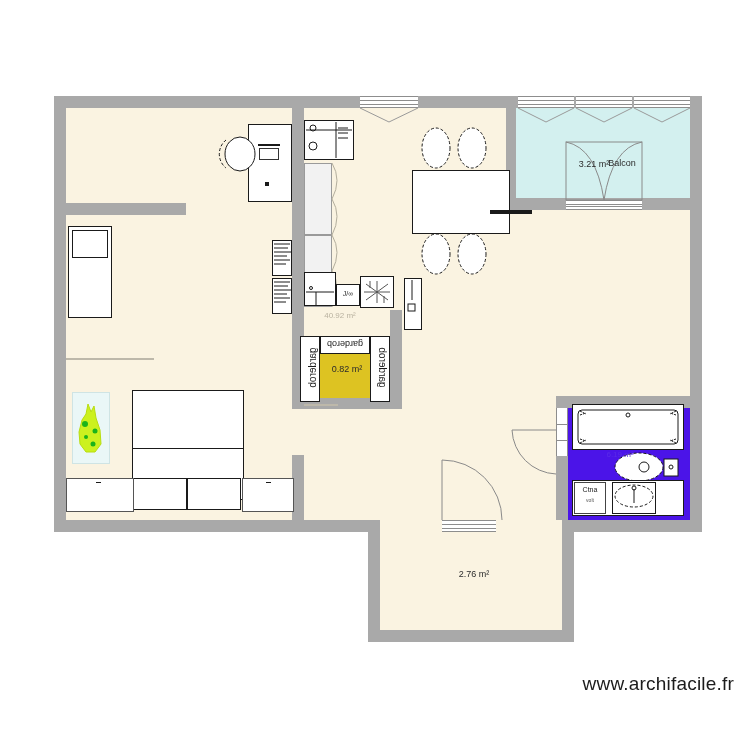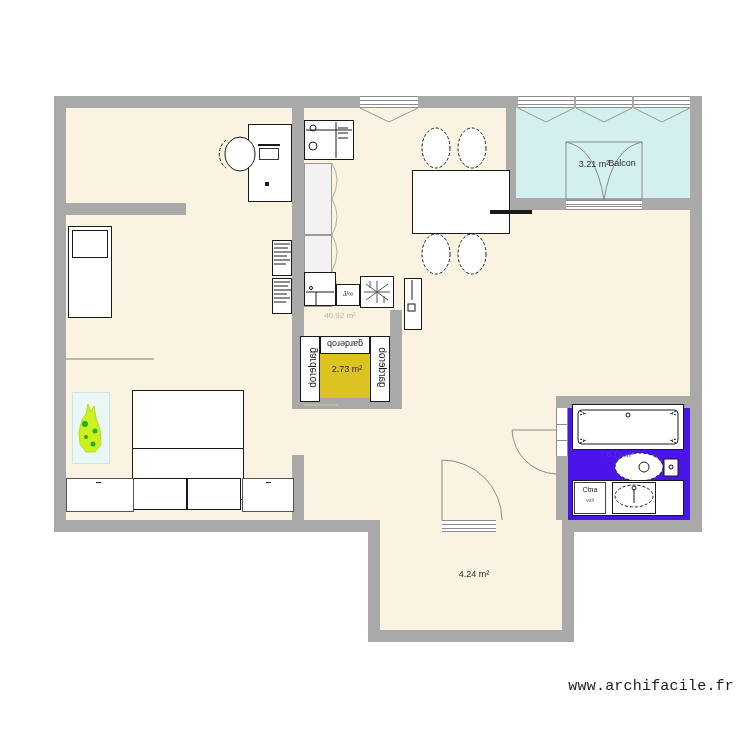--- a/index.html
+++ b/index.html
@@ -110,22 +110,22 @@
     color: #1a1a1a;
     white-space: nowrap;
     transform-origin: center center;
   }
 
   
   #watermark {
     position: absolute;
     right: 16px;
     bottom: 55px;
-    font-family: Liberation Mono, monospace;
-    font-size: 15px;
+    font-family: Liberation Sans, sans-serif;
+    font-size: 19px;
     color: #1c1c1c;
     letter-spacing: 0.2px;
   }
 
   svg.ov {
     position: absolute;
     left: 0; top: 0;
     width: 750px;
     height: 750px;
     pointer-events: none;
@@ -361,21 +361,21 @@
     </g>
   </svg>
 
   <div class="line-light" style="left:304px; top:404px; width:34px; height:2px;"></div>
 
   <div class="room-label lbl-balcon" style="left:582px; top:148px; width:80px;margin-top:10px;">Balcon</div>
   <div class="room-label lbl-balcon" style="left:554px; top:159px; width:80px;">3.21 m²</div>
 
   <div class="room-label lbl-faint" style="left:300px; top:311px; width:80px;">40.92 m²</div>
 
-  <div class="room-label lbl-area" style="left:315px; top:364px; width:64px;">2.73 m²</div>
+  <div class="room-label lbl-area" style="left:315px; top:364px; width:64px;">0.82 m²</div>
 
   <div class="room-label lbl-bath" style="left:590px; top:450px; width:60px;">6.19 m²</div>
 
-  <div class="room-label lbl-area" style="left:434px; top:569px; width:80px;">4.24 m²</div>
+  <div class="room-label lbl-area" style="left:434px; top:569px; width:80px;">2.76 m²</div>
 
   <div id="watermark">www.archifacile.fr</div>
 
 </div>
 
 </body></html>

